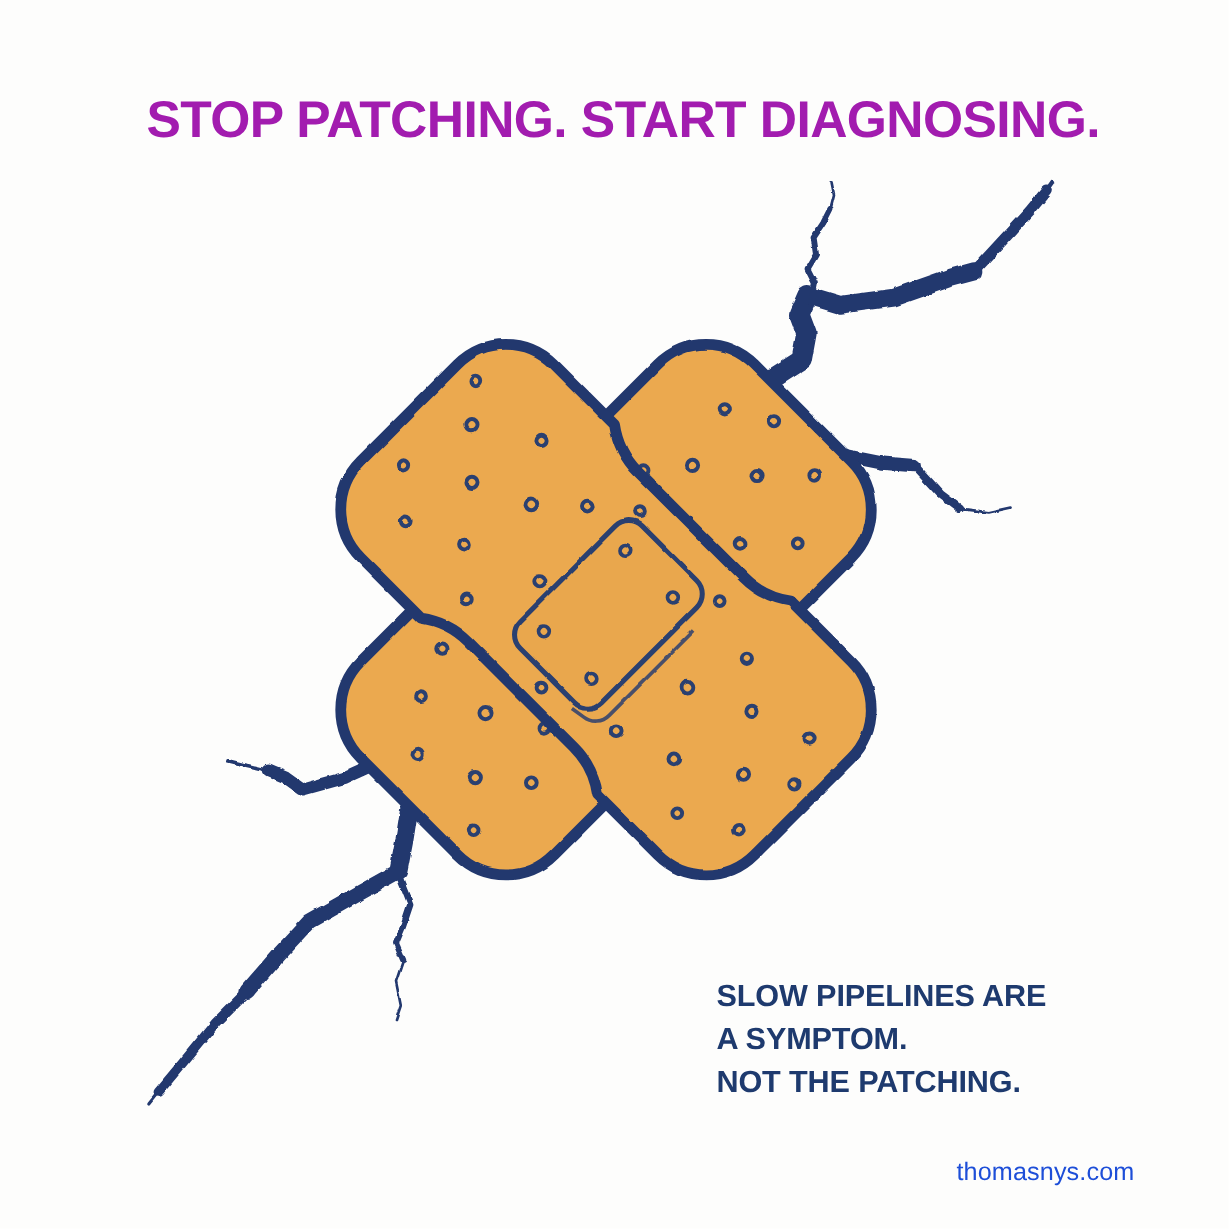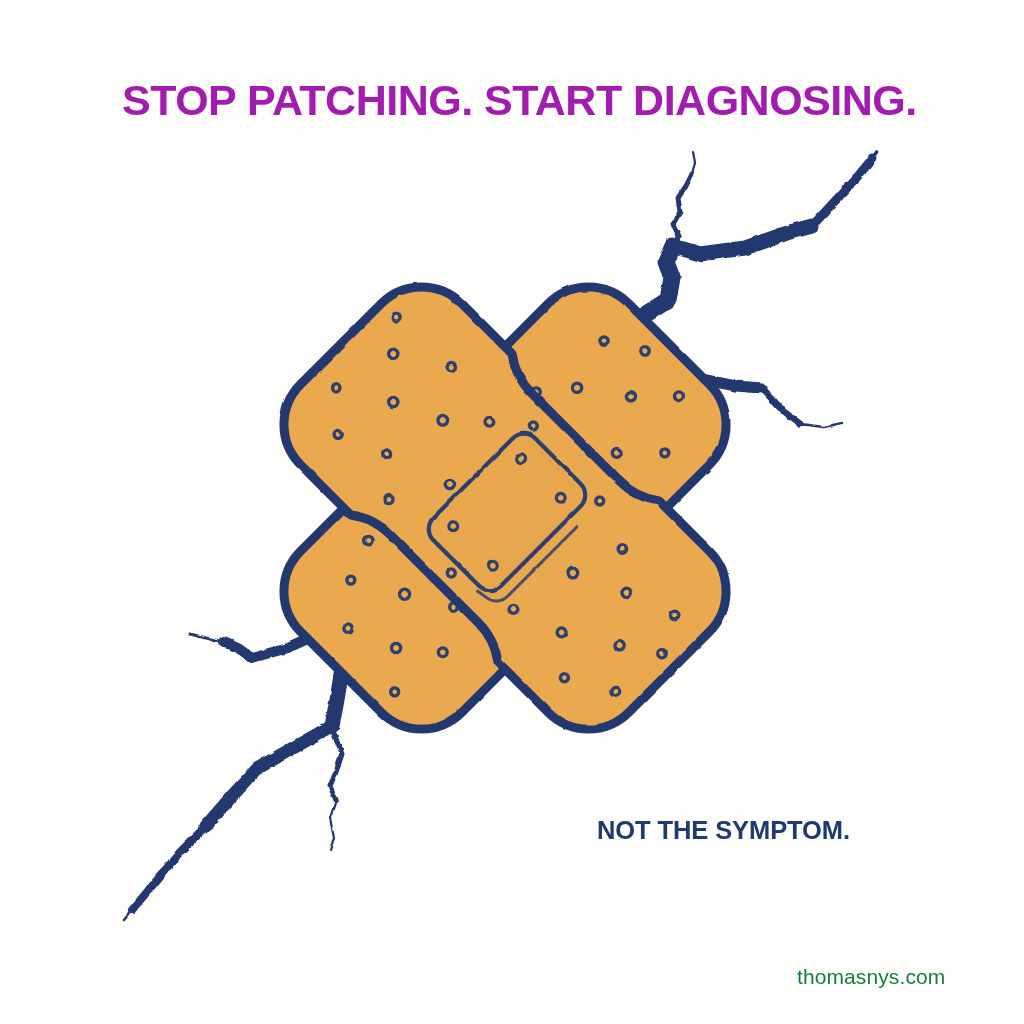--- a/index.html
+++ b/index.html
@@ -49,21 +49,21 @@
     line-height: 36px;
     white-space: nowrap;
   }
   .footer {
     position: absolute;
     left: 797px;
     top: 965px;
     font-size: 21px;
     font-weight: 400;
     letter-spacing: 0.1px;
-    color: #15803d;
+    color: #1d4ed8;
     white-space: nowrap;
   }
 </style>
 </head>
 <body>
 
 <div id="poster">
 
   <svg id="artboard" viewBox="0 0 1024 1024" aria-hidden="true">
     <defs>
@@ -220,18 +220,20 @@
           <circle cx="-48" cy="28" r="4.4"></circle>
           <circle cx="48" cy="28" r="4.4"></circle>
         </g>
       </g>
     </g>
   </svg>
 
   <div class="headline">STOP PATCHING. START DIAGNOSING.</div>
 
   <div class="subblock">
-    <div class="subline">NOT THE SYMPTOM.</div>
+    <div class="subline">SLOW PIPELINES ARE</div>
+    <div class="subline">A SYMPTOM.</div>
+    <div class="subline">NOT THE PATCHING.</div>
   </div>
 
   <div class="footer">thomasnys.com</div>
 
 </div>
 
 </body></html>

